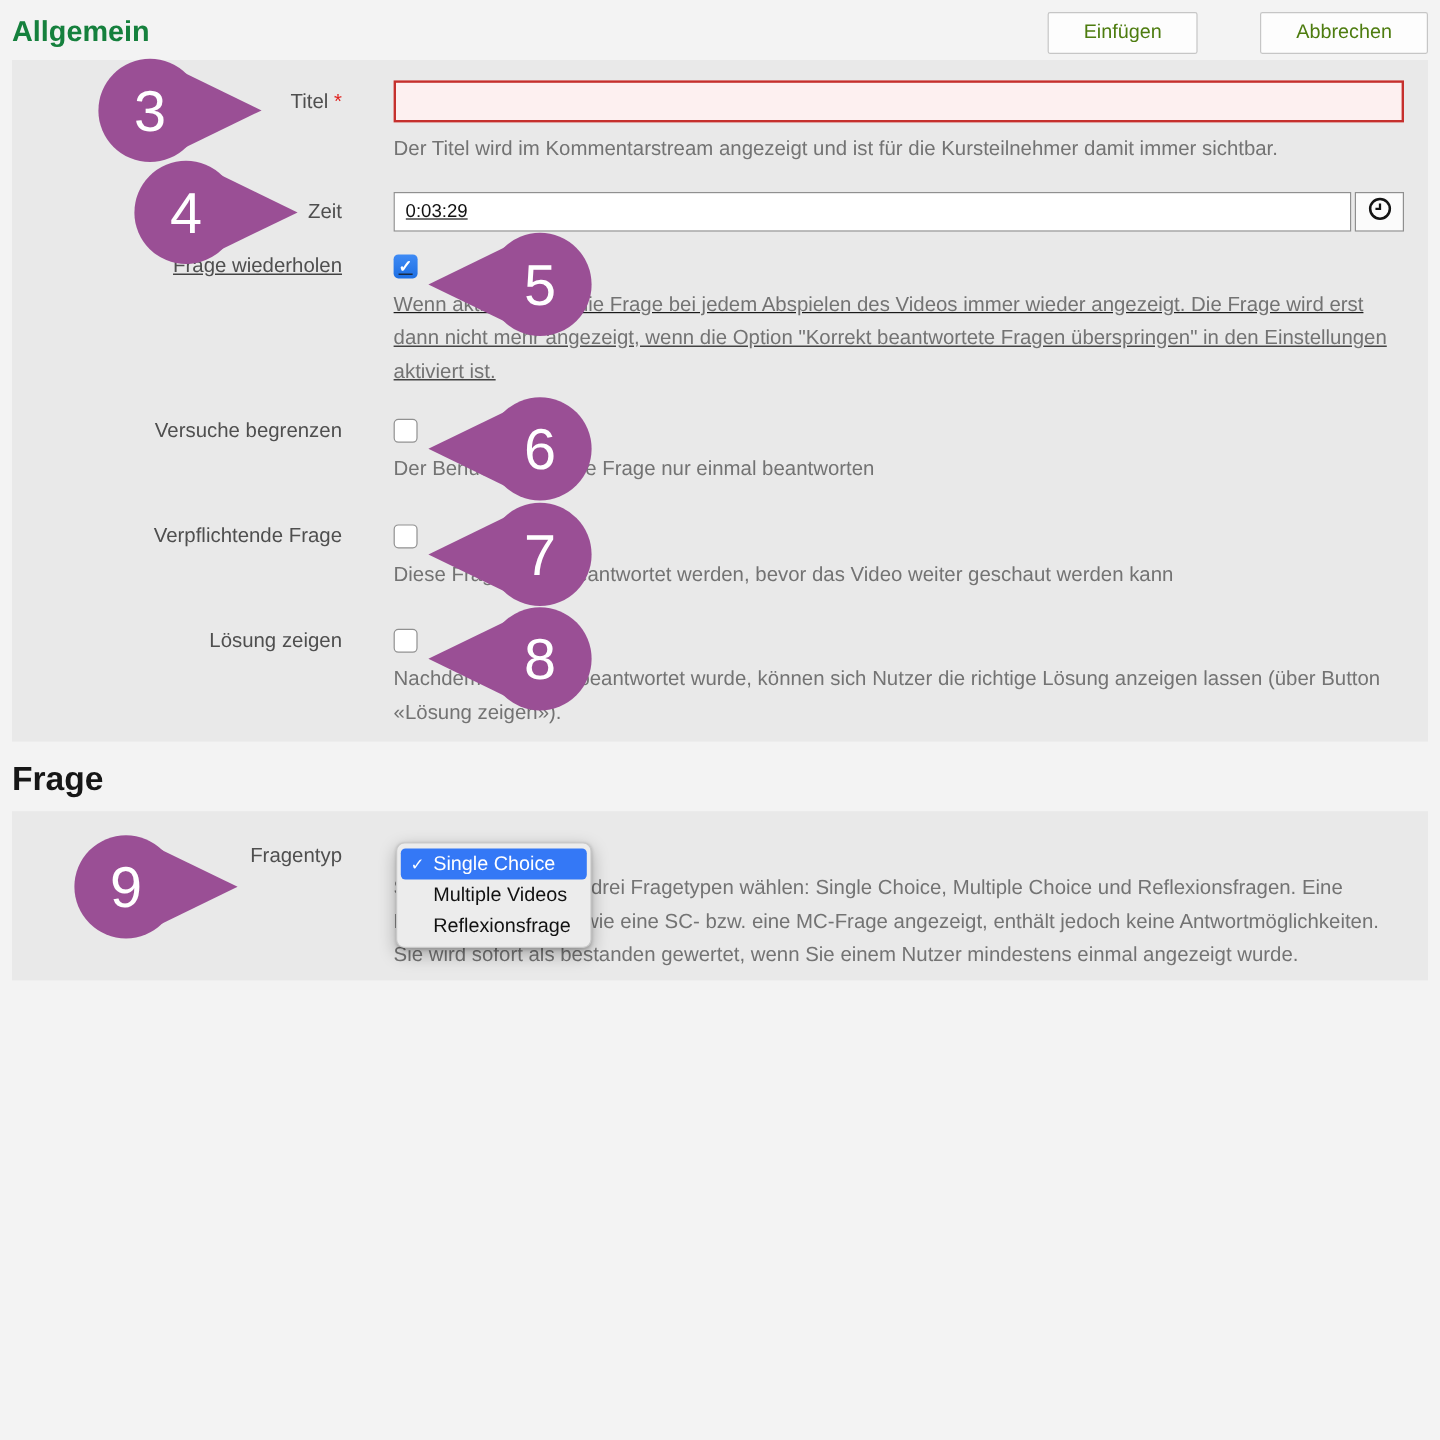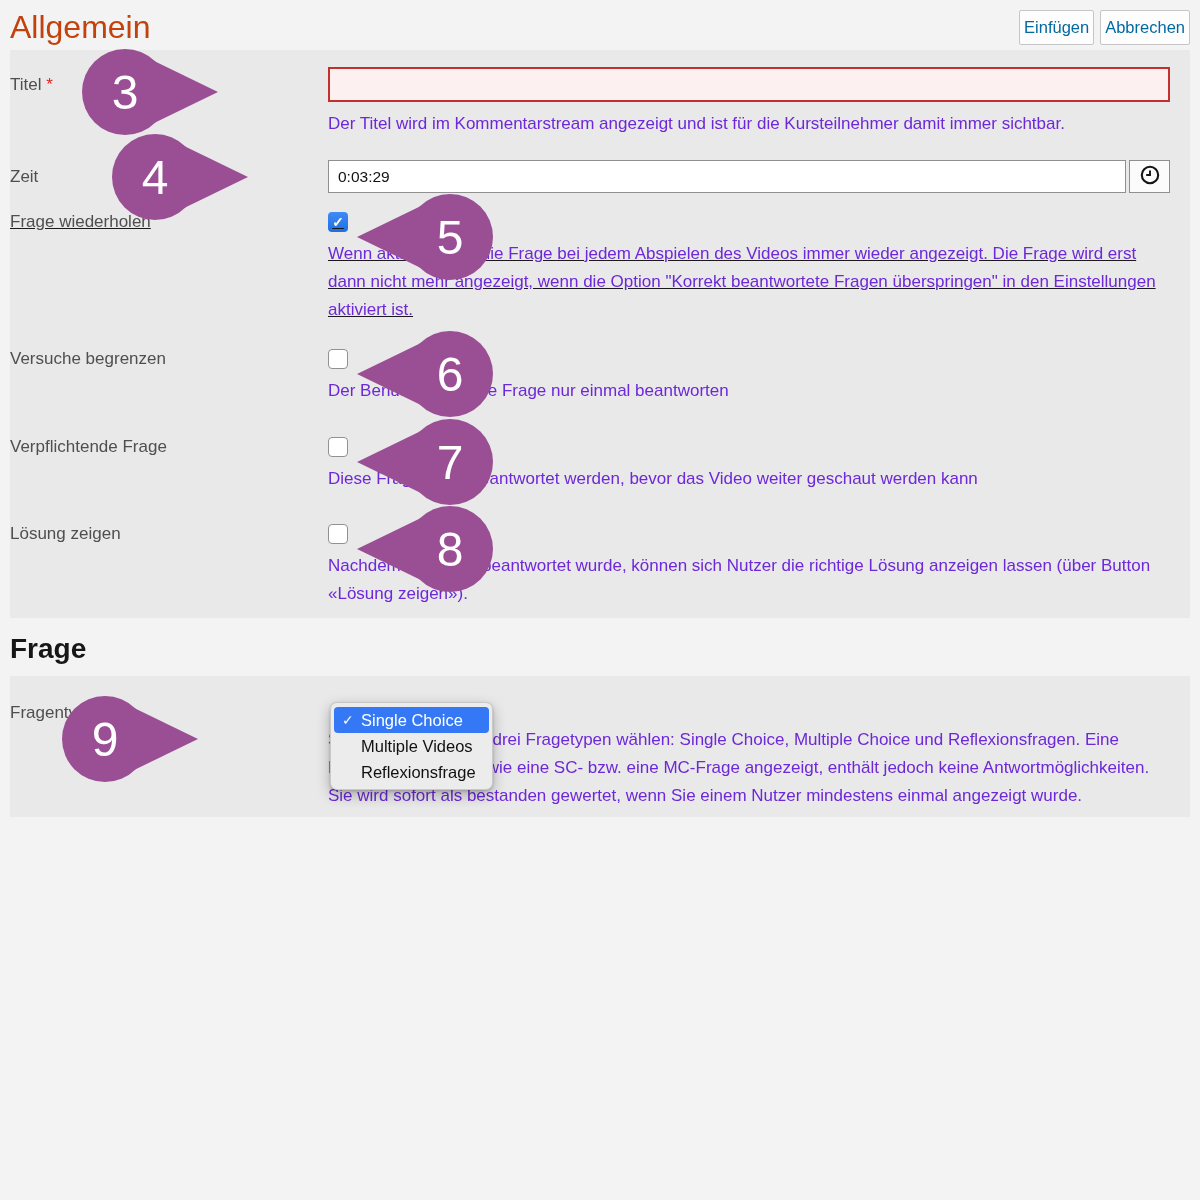--- a/index.html
+++ b/index.html
@@ -6,48 +6,48 @@
   html,body { width:1200px; height:1200px; }
   body {
     font-family:"Liberation Sans", sans-serif;
     background:#f3f3f3;
     color:#1a1a1a;
   }
   .page { position:relative; width:1200px; height:1200px; overflow:hidden; }
 
   
   .topbar { display:flex; justify-content:space-between; align-items:flex-start; padding:10px 10px 0 10px; height:50px; }
-  .page-title { font-size:32px; font-weight:400; color:#c2410c; line-height:34px; }
+  .page-title { font-size:24px; font-weight:700; color:#15803d; line-height:34px; }
   .topbar-buttons { display:flex; gap:6px; }
   .btn {
-    height:35px; padding:0 4px; background:#fdfdfd; border:1px solid #c6c6c6;
-    border-radius:2px; font-size:16.5px; color:#0369a1; font-family:inherit; cursor:pointer;
+    height:35px; padding:0 29px; background:#fdfdfd; border:1px solid #c6c6c6;
+    border-radius:2px; font-size:16.5px; color:#4d7c0f; font-family:inherit; cursor:pointer;margin-left:46px;
   }
 
   
   .form-block { background:#e9e9e9; margin:0 10px; }
   .block-allgemein { padding:17px 0 10px 0; }
   .block-frage { padding:22px 0 7px 0; height:141px; }
   .row { display:flex; align-items:flex-start; }
-  .label-col { width:275px; flex:none; color:#4f4f4f; font-size:17px; }
+  .label-col { width:275px; flex:none; text-align:right; color:#4f4f4f; font-size:17px; }
   .control-col { flex:1; margin-left:43px; padding-right:20px; min-width:0; }
   .req { color:#e0231f; }
-  .help { margin-top:8px; font-size:17px; line-height:28px; color:#6d28d9; }
+  .help { margin-top:8px; font-size:17px; line-height:28px; color:#737373; }
 
   .lh-input { line-height:35px; }
   .lh-time  { line-height:33px; }
   .lh-cb    { line-height:20px; }
 
   .text-input {
     width:100%; height:35px; border:1px solid #909090; background:#fff;
     font-size:15.5px; font-family:inherit; color:#111; padding:0 9px; border-radius:0;
   }
   .input-error { background:#fdf0f0; border:2px solid #c5302d; }
 
-  .time-group { display:flex; }
+  .time-group { display:flex;text-decoration:underline; }
   .time-input { flex:1; height:33px; }
   .addon {
     width:41px; height:33px; margin-left:3px; background:#fbfbfb;
     border:1px solid #8f8f8f; display:flex; align-items:center; justify-content:center; cursor:pointer;
   }
 
   .cb {
     width:20px; height:20px; border-radius:4px; background:#fff;
     border:1px solid #919191; cursor:pointer;
   }

